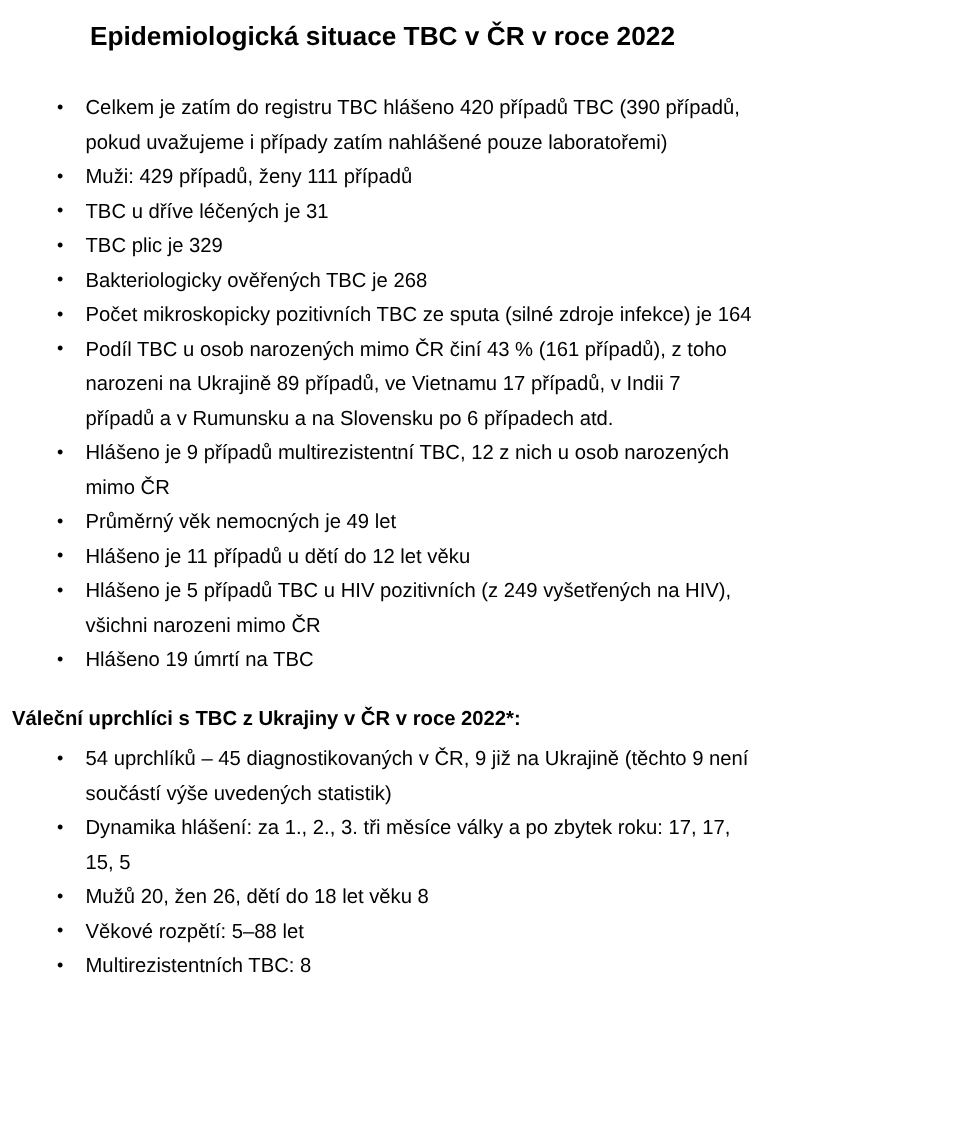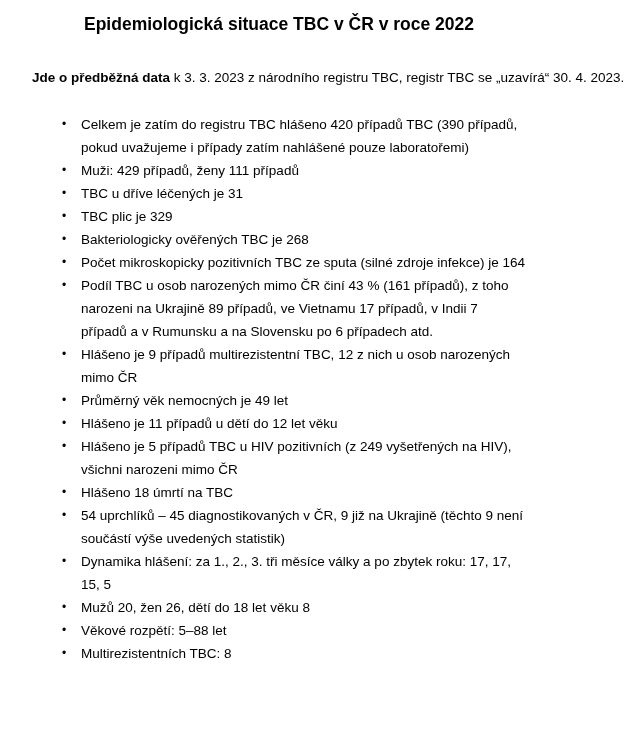--- a/index.html
+++ b/index.html
@@ -12,21 +12,20 @@
     height: 747px;
     overflow: hidden;
     color: #000000;
     font-family: "Liberation Sans", sans-serif;
     font-size: 13.5px;
   }
   .page {
     padding: 12px 14px 0 8px;
     box-sizing: border-box;
     width: 516px;
-    margin-left: 24px;
   }
   .doc-title {
     margin: 0;
     text-align: center;
     font-size: 17.5px;
     font-weight: bold;
     line-height: 24px;
   }
   .doc-author {
     margin: 4px 0 0 0;
@@ -77,21 +76,20 @@
     line-height: 14px;
   }
 </style>
 </head>
 <body>
 
 <div class="page">
 
   <h1 class="doc-title">Epidemiologická situace TBC v ČR v roce 2022</h1>
 
-  <p class="intro"><b>Jde o předběžná data</b><span> k 3. 3. 2023 z národního registru TBC, registr TBC se „uzavírá“ 30. 4. 2023.</span></p>
 
   <ul class="bullets">
     <li>
         <span class="bullet-marker">•</span>
         <span class="bullet-text">Celkem je zatím do registru TBC hlášeno 420 případů TBC (390 případů, pokud uvažujeme i případy zatím nahlášené pouze laboratořemi)</span>
       </li>
     <li>
         <span class="bullet-marker">•</span>
         <span class="bullet-text">Muži: 429 případů, ženy 111 případů</span>
       </li>
@@ -126,24 +124,25 @@
     <li>
         <span class="bullet-marker">•</span>
         <span class="bullet-text">Hlášeno je 11 případů u dětí do 12 let věku</span>
       </li>
     <li>
         <span class="bullet-marker">•</span>
         <span class="bullet-text">Hlášeno je 5 případů TBC u HIV pozitivních (z 249 vyšetřených na HIV), všichni narozeni mimo ČR</span>
       </li>
     <li>
         <span class="bullet-marker">•</span>
-        <span class="bullet-text">Hlášeno 18 úmrtí na TBC</span>
+        <span class="bullet-text">Hlášeno 19 úmrtí na TBC</span>
       </li>
   </ul>
 
+  <p class="section-heading">Váleční uprchlíci s TBC z Ukrajiny v ČR v roce 2022*:</p>
 
   <ul class="bullets refugees">
     <li>
         <span class="bullet-marker">•</span>
         <span class="bullet-text">54 uprchlíků – 45 diagnostikovaných v ČR, 9 již na Ukrajině (těchto 9 není součástí výše uvedených statistik)</span>
       </li>
     <li>
         <span class="bullet-marker">•</span>
         <span class="bullet-text">Dynamika hlášení: za 1., 2., 3. tři měsíce války a po zbytek roku: 17, 17, 15, 5</span>
       </li>

